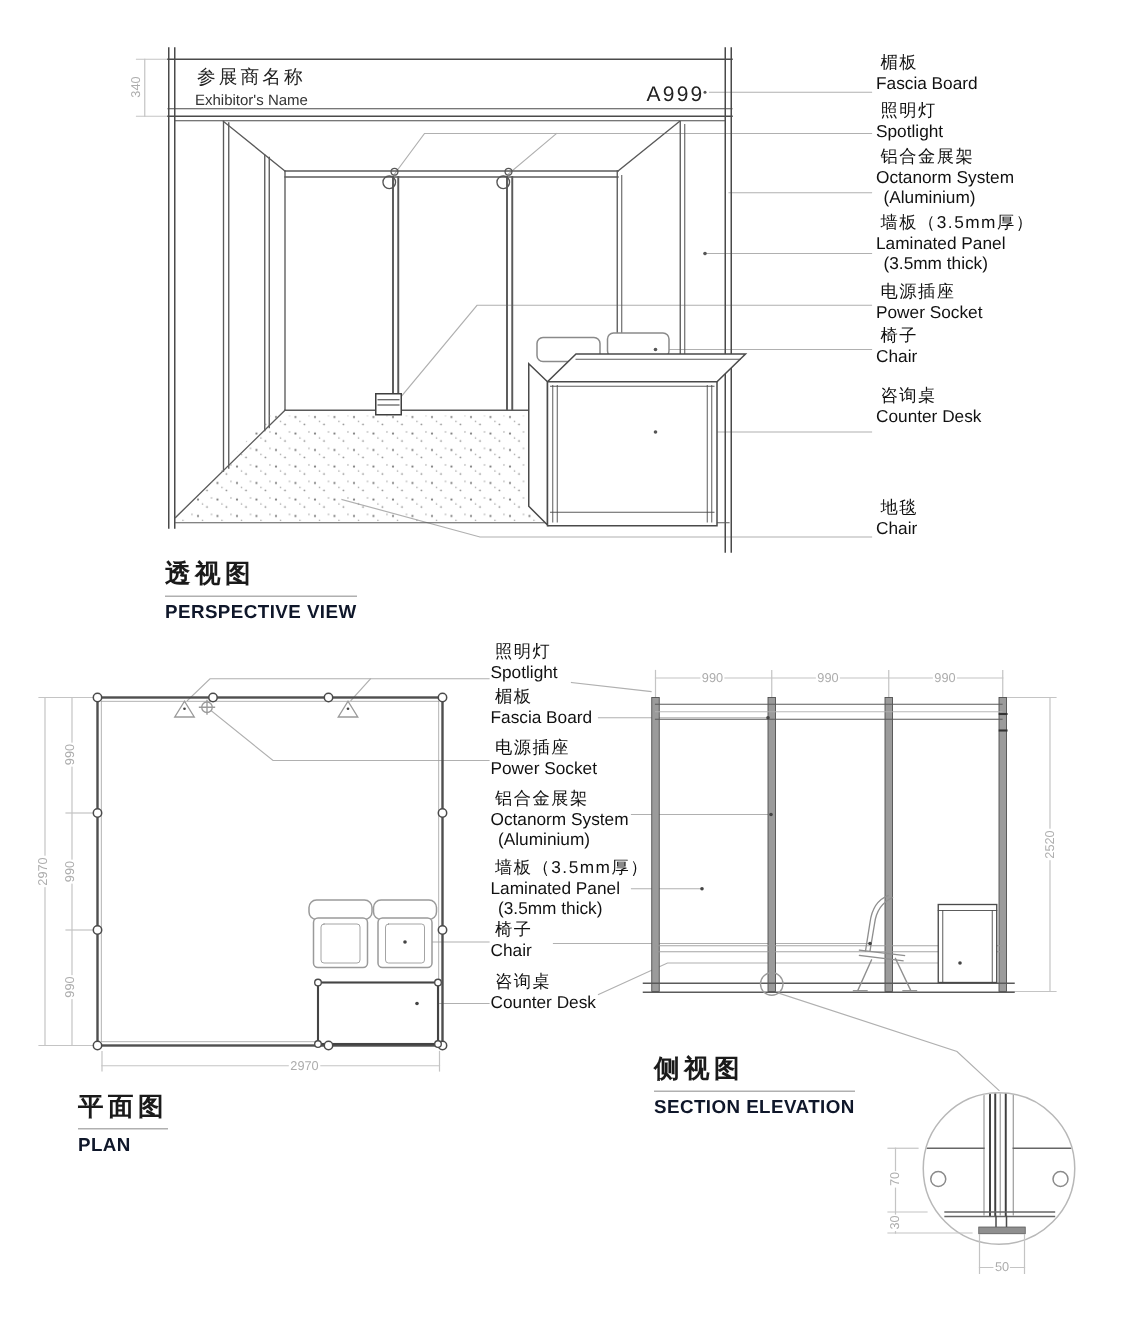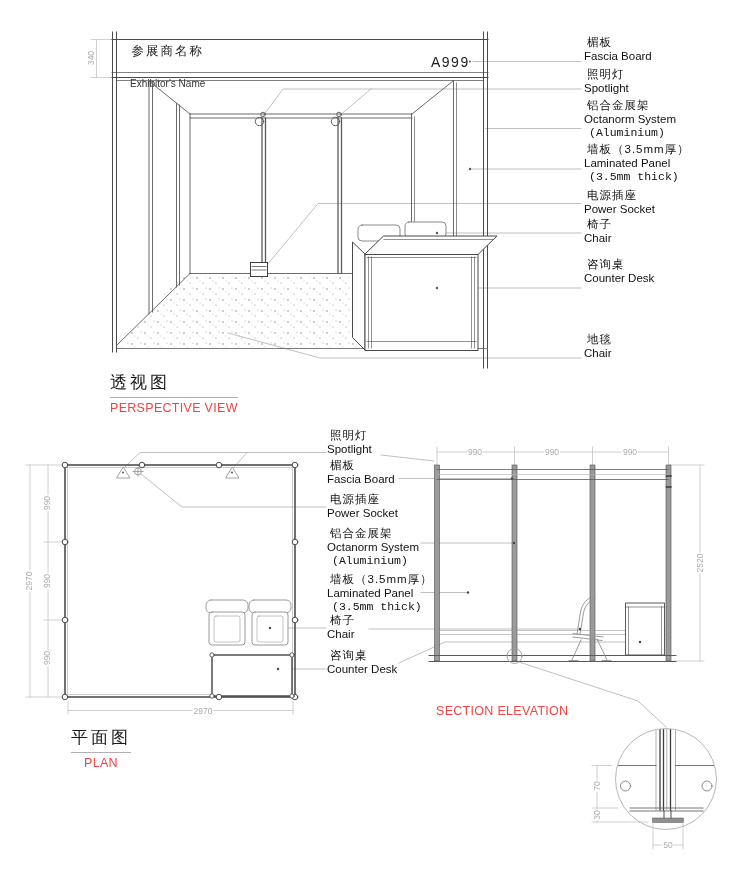--- a/index.html
+++ b/index.html
@@ -2,31 +2,31 @@
 <html><head>
 <meta charset="utf-8">
 <style>
   html,body{margin:0;padding:0;background:#fff;}
   body{width:750px;height:879px;position:relative;overflow:hidden;
        font-family:"Liberation Sans","DejaVu Sans",sans-serif;color:#161616;}
   svg{position:absolute;left:0;top:0;}
   .lbl{position:absolute;white-space:nowrap;}
   .lbl .zh{font-size:11.5px;line-height:13.5px;letter-spacing:1px;margin-left:3px;color:#111;}
   .lbl .en{font-size:11.5px;line-height:13.5px;color:#111;}
-  .lbl .en2{font-size:11.5px;line-height:13.5px;color:#111;margin-left:5px;font-family:Liberation Mono, monospace;}
-  .vtitle{position:absolute;display:inline-block;}
+  .lbl .en2{font-size:11.5px;line-height:13.5px;color:#111;margin-left:5px;}
+  .vtitle{position:absolute;display:inline-block;font-weight:bold;}
   .vt-zh{display:block;font-size:17px;letter-spacing:3px;color:#1a1a1a;
          padding-bottom:3px;border-bottom:1px solid #b0b0b0;}
-  .vt-en{display:block;font-size:12.5px;letter-spacing:.3px;color:#ef4444;padding-top:3px;text-align:center;}
+  .vt-en{display:block;font-size:12.5px;letter-spacing:.3px;color:#0f172a;padding-top:3px;}
   .dim{position:absolute;font-size:8.5px;line-height:9px;color:#adadad;
        background:#fff;padding:0 1px;white-space:nowrap;}
   .dimv{transform:translate(-50%,-50%) rotate(-90deg);}
   .dimh{transform:translate(-50%,-50%);}
   .f-zh{font-size:12.5px;letter-spacing:2px;color:#222;text-align:center;}
-  .f-en{font-size:10px;color:#333;margin-top:18px;}
+  .f-en{font-size:10px;color:#333;margin-top:2px;}
   .booth-no{position:absolute;font-size:14px;letter-spacing:1.5px;color:#222;}
 </style>
 </head>
 <body>
 
 <svg width="750" height="879" viewBox="0 0 750 879">
   <defs>
     <pattern id="carpetDots" width="13" height="11" patternUnits="userSpaceOnUse">
       <circle cx="2" cy="3" r="0.7" fill="#777"></circle>
       <circle cx="8" cy="8" r="0.6" fill="#888"></circle>
@@ -299,25 +299,26 @@
 <div class="lbl" style="left:130px;top:43px">
   <div class="f-zh">参展商名称</div>
   <div class="f-en">Exhibitor's Name</div>
 </div>
 <div class="booth-no" style="left:431px;top:54px">A999</div>
 
 <div class="vtitle" style="left:110px;top:371px">
   <span class="vt-zh">透视图</span>
   <span class="vt-en">PERSPECTIVE VIEW</span>
 </div>
-<div class="vtitle" style="left:71px;top:726px">
+<div class="vtitle" style="left:52px;top:726px">
   <span class="vt-zh">平面图</span>
   <span class="vt-en">PLAN</span>
 </div>
 <div class="vtitle" style="left:436px;top:701px">
+  <span class="vt-zh">侧视图</span>
   <span class="vt-en">SECTION ELEVATION</span>
 </div>
 
 <div class="lbl" style="left:584px;top:36px">
   <div class="zh">楣板</div>
   <div class="en">Fascia Board</div>
 </div>
 <div class="lbl" style="left:584px;top:68px">
   <div class="zh">照明灯</div>
   <div class="en">Spotlight</div>

